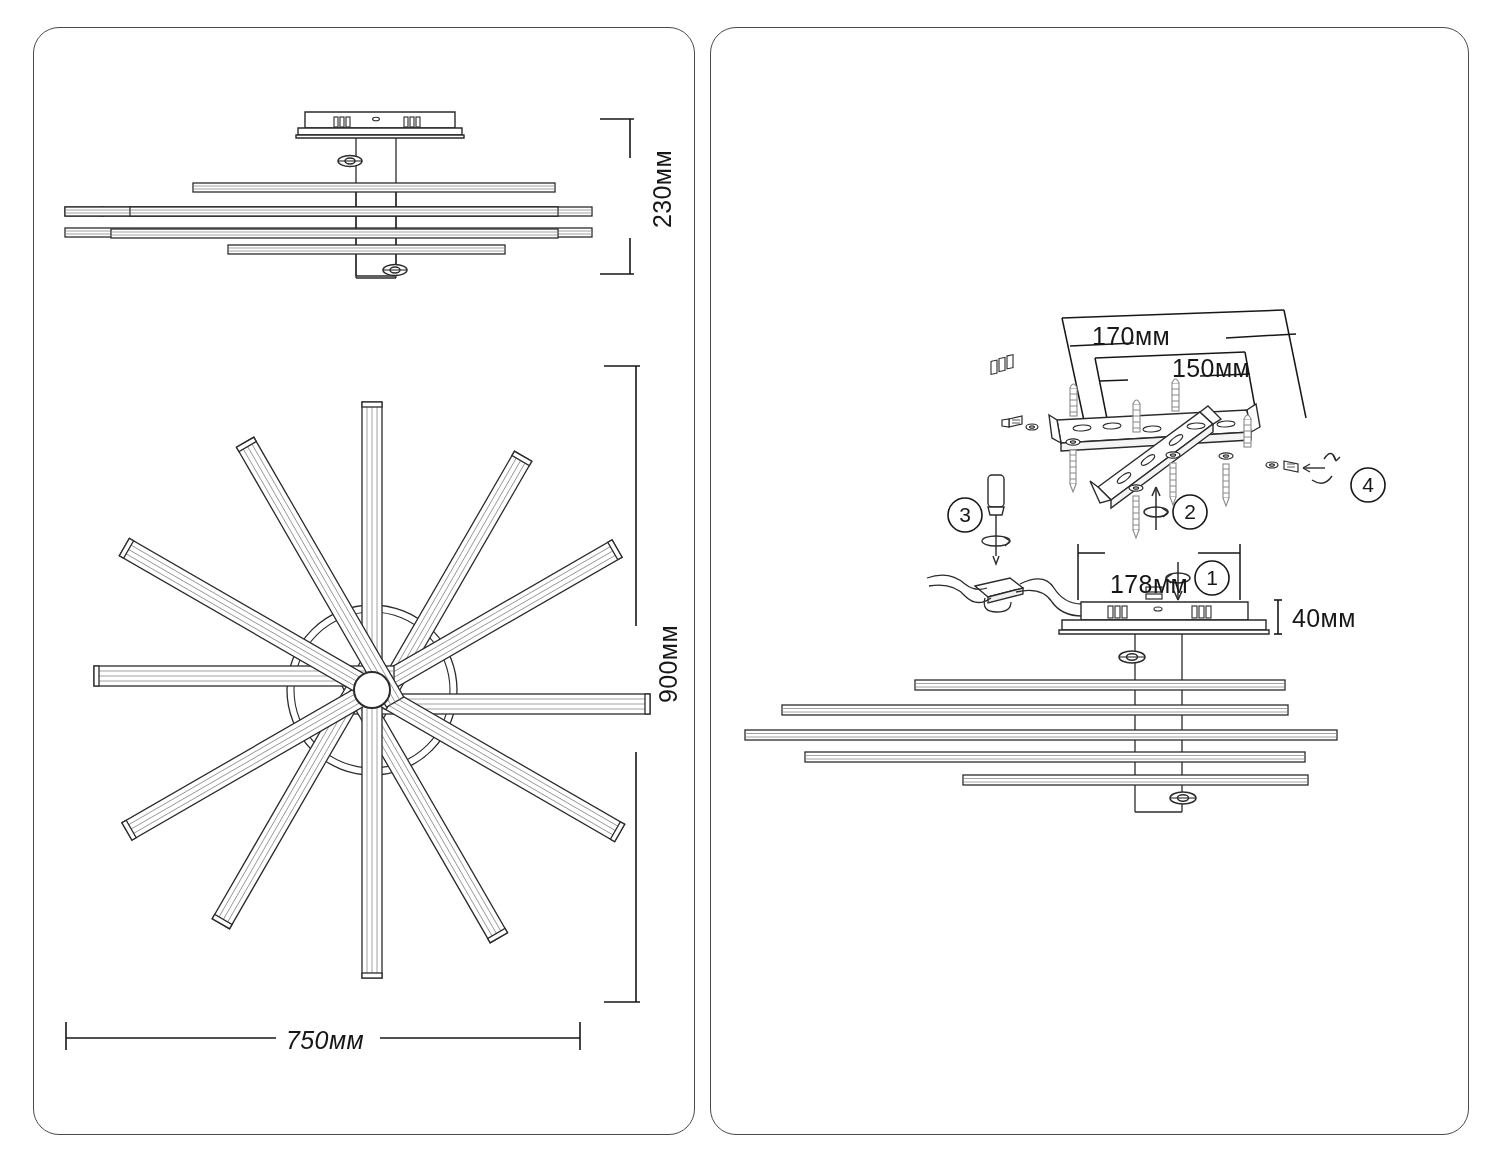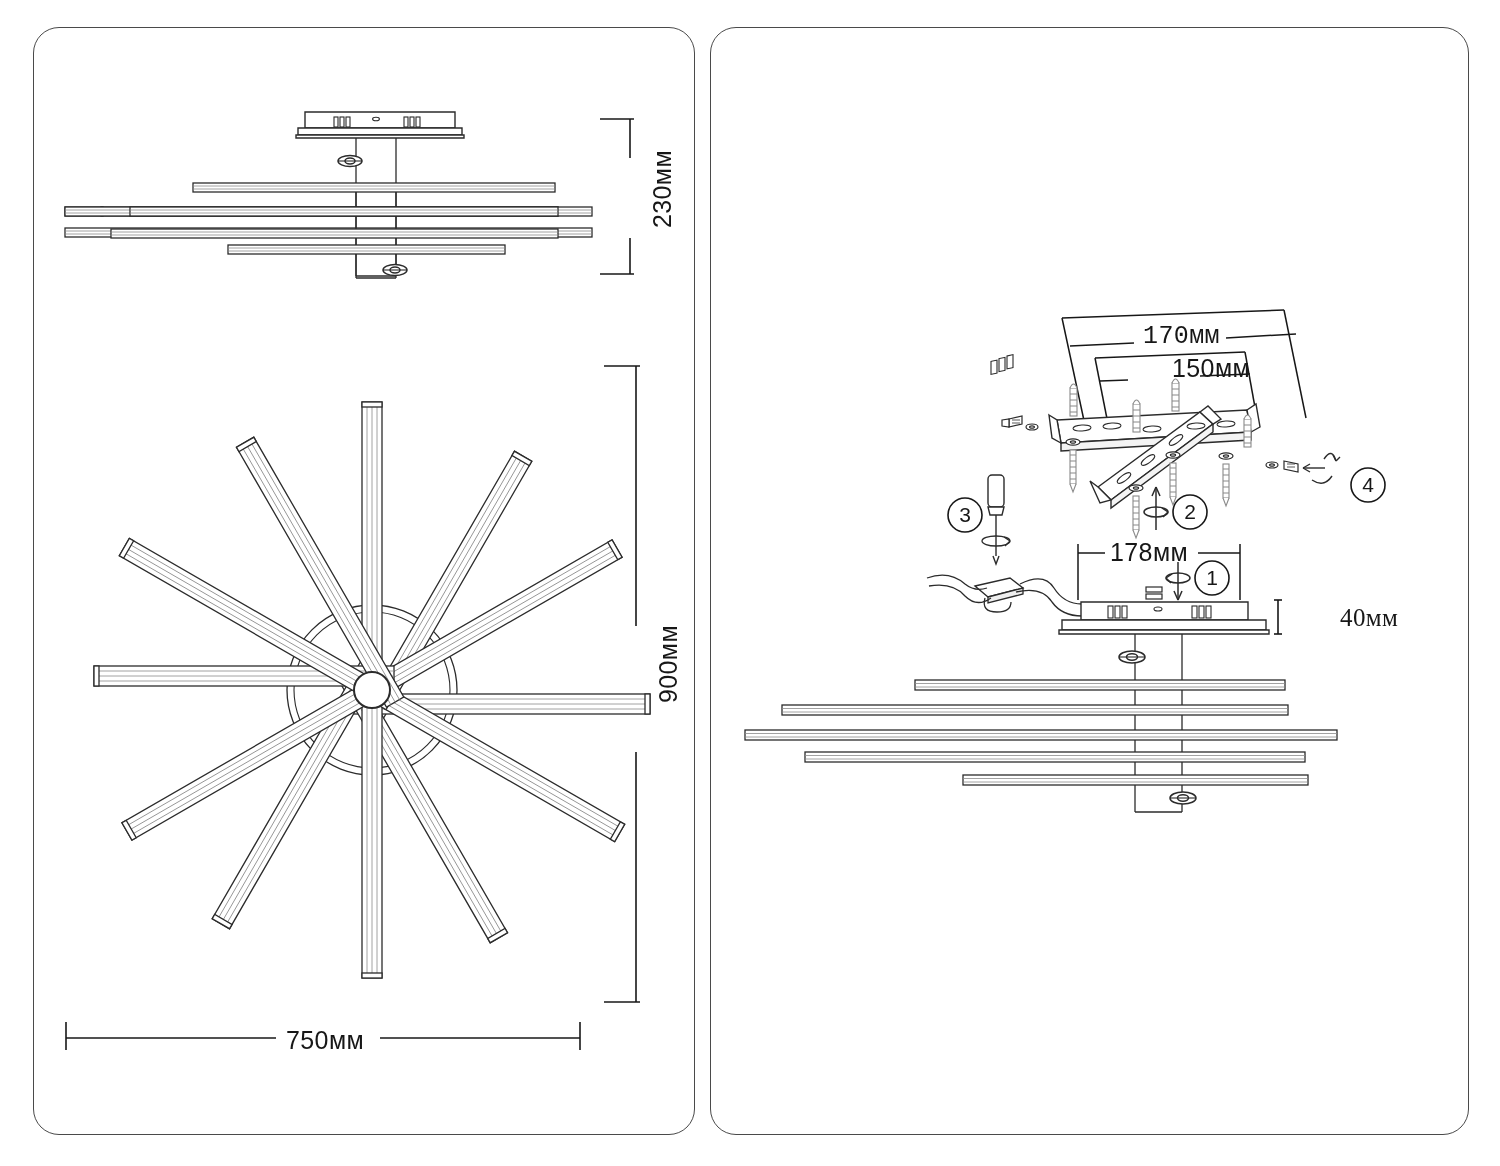--- a/index.html
+++ b/index.html
@@ -326,21 +326,21 @@
   <g stroke="#171717" stroke-width="1.6" fill="none">
     <path d="M66,1022 L66,1050"></path>
     <path d="M580,1022 L580,1050"></path>
     <path d="M66,1038 L276,1038"></path>
     <path d="M380,1038 L580,1038"></path>
   </g>
 </svg>
 
 <div class="dimtxt vert" style="left:648px;top:150px;transform:rotate(-90deg) translate(-100%,0);">230мм</div>
 <div class="dimtxt vert" style="left:654px;top:625px;transform:rotate(-90deg) translate(-100%,0);">900мм</div>
-<div class="dimtxt" style="left:286px;top:1026px;">750мм</div>
+<div class="dimtxt" style="left:286px;top:1026px;font-style:italic;">750мм</div>
 
 <div class="panel" id="panel-right"></div>
 
 <svg id="svg-right" width="1500" height="1166">
 
   <g stroke="#171717" stroke-width="1.5" fill="none">
     <path d="M1062,318 L1284,310"></path>
     <path d="M1062,318 L1086,430"></path>
     <path d="M1284,310 L1306,418"></path>
     <path d="M1070,346 L1134,343"></path>
@@ -597,21 +597,21 @@
       <line x1="963" y1="782" x2="1308" y2="782" stroke="#8a8a8a" stroke-width="0.8"></line>
     </g>
   </g>
 
   <circle cx="1212" cy="578" r="17" fill="#fff" stroke="#171717" stroke-width="1.6"></circle>
   <circle cx="1190" cy="512" r="17" fill="#fff" stroke="#171717" stroke-width="1.6"></circle>
   <circle cx="965" cy="515" r="17" fill="#fff" stroke="#171717" stroke-width="1.6"></circle>
   <circle cx="1368" cy="485" r="17" fill="#fff" stroke="#171717" stroke-width="1.6"></circle>
 </svg>
 
-<div class="dimtxt" style="left:1143px;top:322px;font-family:Liberation Mono, monospace;">170мм</div>
+<div class="dimtxt" style="left:1092px;top:322px;">170мм</div>
 <div class="dimtxt" style="left:1172px;top:354px;">150мм</div>
-<div class="dimtxt" style="left:1110px;top:538px;">178мм</div>
-<div class="dimtxt" style="left:1340px;top:604px;font-family:Liberation Serif, serif;">40мм</div>
+<div class="dimtxt" style="left:1110px;top:570px;">178мм</div>
+<div class="dimtxt" style="left:1292px;top:604px;">40мм</div>
 
 <div class="stepnum" style="left:1203px;top:566px;width:18px;">1</div>
 <div class="stepnum" style="left:1181px;top:500px;width:18px;">2</div>
 <div class="stepnum" style="left:956px;top:503px;width:18px;">3</div>
 <div class="stepnum" style="left:1359px;top:473px;width:18px;">4</div>
 
 </body></html>

